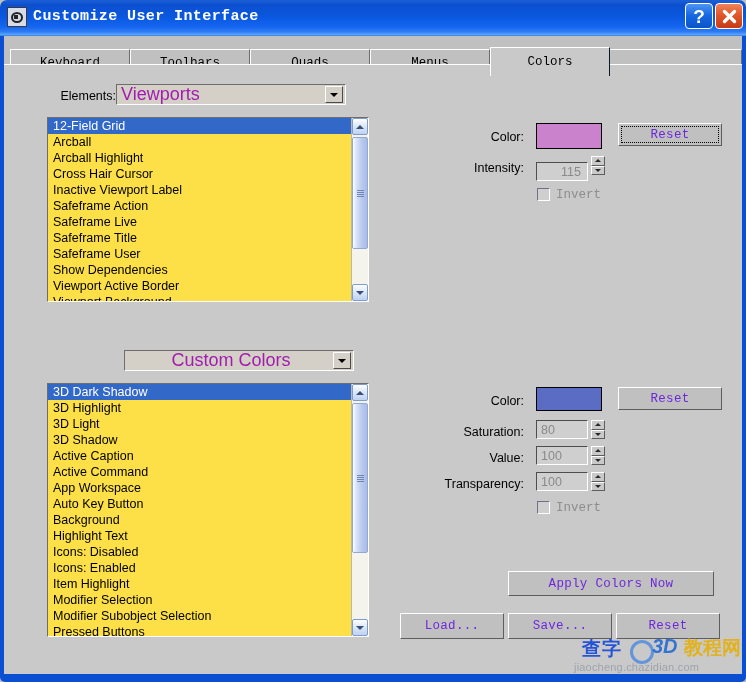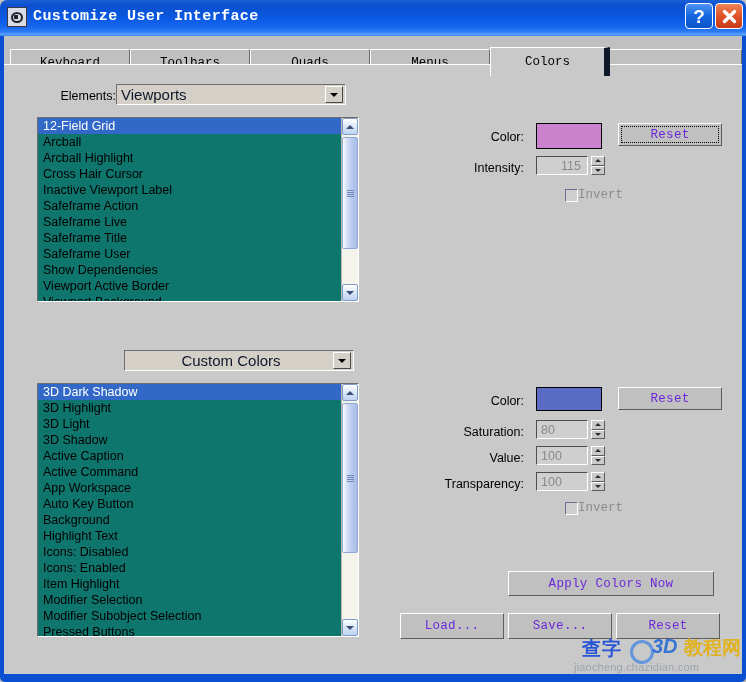--- a/index.html
+++ b/index.html
@@ -141,21 +141,21 @@
     align-items: center;
     justify-content: center;
     cursor: default;
   }
   .tab.selected {
     top: 0;
     height: 29px;
     background: #c9c9c9;
     border-top: 1px solid #ffffff;
     border-left: 1px solid #ffffff;
-    border-right: 6px solid #0f172a;
+    border-right: 1px solid #0f172a;
     z-index: 3;
   }
   .tabs-rest {
     position: absolute;
     left: 606px; top: 2px;
     width: 132px; height: 27px;
     border-top: 1px solid #ffffff;
     border-right: 1px solid #6d6d6d;
     box-sizing: border-box;
   }
@@ -188,22 +188,22 @@
     border-color: #6d6d6d #ffffff #ffffff #6d6d6d;
     box-sizing: border-box;
     display: flex;
     align-items: center;
     cursor: default;
   }
   .combo .cval {
     flex: 1;
     padding-left: 4px;
     font-family: "Liberation Sans", sans-serif;
-    font-size: 15px;
-    color: #0f172a;
+    font-size: 18px;
+    color: #a21caf;
     white-space: nowrap;
     overflow: hidden;
   }
   .combo .carrow {
     width: 18px;
     height: 17px;
     margin-right: 2px;
     background: #d4d0c8;
     border: 1px solid;
     border-color: #ffffff #4a4a4a #4a4a4a #ffffff;
@@ -216,26 +216,27 @@
     width: 0; height: 0;
     border-left: 4px solid transparent;
     border-right: 4px solid transparent;
     border-top: 4px solid #000000;
     display: block;
   }
 
   
   .listbox {
     position: absolute;
-    background: #0f766e;
+    background: #fde047;
     border: 1px solid;
     border-color: #6d6d6d #ffffff #ffffff #6d6d6d;
     box-sizing: border-box;
     overflow: hidden;
     display: flex;
+    margin-left: 10px;
   }
   .listinner {
     flex: 1;
     overflow: hidden;
     position: relative;
   }
   .litem {
     height: 16px;
     line-height: 16px;
     padding-left: 5px;
@@ -373,24 +374,23 @@
     border-right: 3px solid transparent;
     display: block;
   }
   .spinner .half.u i { border-bottom: 3px solid #2a2a2a; }
   .spinner .half.d i { border-top: 3px solid #2a2a2a; }
 
   
   .chkrow {
     position: absolute;
     display: flex;
-    align-items: flex-end;
-    gap: 0;
-    cursor: default;
-    margin-left: 28px;
+    align-items: flex-start;
+    gap: 6px;
+    cursor: default;
   }
   .chkbox {
     width: 13px; height: 13px;
     background: #cfcfcf;
     border: 1px solid;
     border-color: #6f6f8f #ffffff #ffffff #6f6f8f;
     box-sizing: border-box;
   }
   .chklabel {
     font-family: "Liberation Mono", monospace;
@@ -522,21 +522,21 @@
             <i></i>
           </div>
       </div>
     </div>
 
     <div class="lbl" style="left:420px; top:65px; width:100px; text-align:right;">Color:</div>
     <div class="swatch" id="swatch-elements" style="left: 532px; top: 58px; width: 66px; height: 26px; background: rgb(202, 130, 204);"></div>
     <div class="btn focus" style="left:614px; top:58px; width:104px; height:23px;">Reset</div>
 
     <div class="lbl" style="left:420px; top:96px; width:100px; text-align:right;">Intensity:</div>
-    <div class="spinfield" style="left:532px; top:91px;padding-left:24px;">115</div>
+    <div class="spinfield" style="left:532px; top:97px;padding-left:24px;">115</div>
     <div class="spinner" style="left:587px; top:91px;">
       <span class="half u">
           <i></i>
         </span>
       <span class="half d">
           <i></i>
         </span>
     </div>
 
     <div class="chkrow" style="left:533px; top:123px;">

